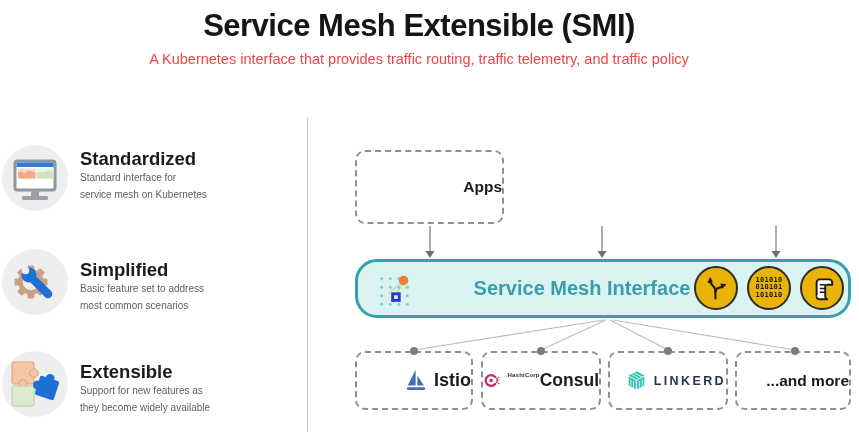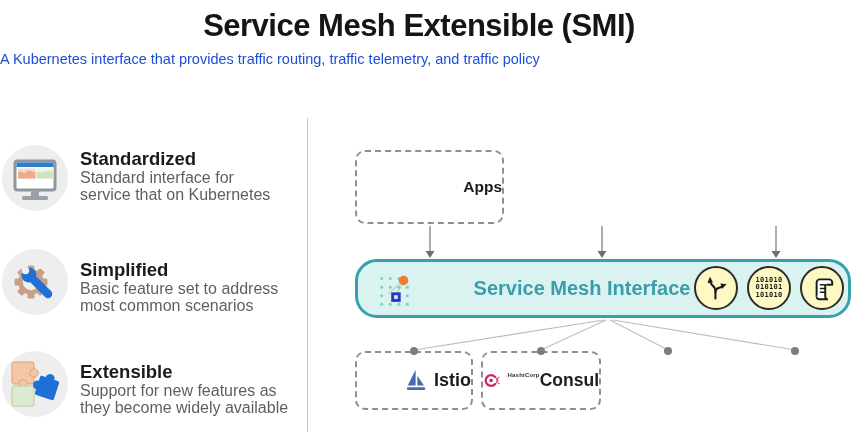--- a/index.html
+++ b/index.html
@@ -8,31 +8,31 @@
     --line-gray:#bdbdbd; --dot-gray:#7d7d7d;
   }
   *{box-sizing:border-box;margin:0;padding:0}
   html,body{background:#fff}
   body{font-family:"Liberation Sans",sans-serif;width:859px;height:441px;overflow:hidden}
   .stage{position:relative;width:859px;height:441px;background:#fff}
 
   
   .hdr-title{position:absolute;top:8px;left:0;width:838px;text-align:center;
     font-size:31px;font-weight:700;color:#151515;letter-spacing:-.5px}
-  .hdr-sub{position:absolute;top:51px;left:0;width:838px;text-align:left;
-    font-size:14.5px;color:#1d4ed8}
+  .hdr-sub{position:absolute;top:51px;left:0;width:838px;text-align:center;
+    font-size:14.5px;color:#ef4444}
 
   
   .feature{position:absolute;left:2px;display:flex;gap:12px;width:300px}
   .f1{top:145px}.f2{top:249px}.f3{top:351px}
   .f-icon{flex:0 0 66px;width:66px;height:66px}
   .f-text{padding-top:3px}
   .f2 .f-text,.f3 .f-text{padding-top:10px}
   .f-title{font-size:18.5px;font-weight:700;color:var(--text-dark);line-height:21px}
-  .f-line{font-size:16px;color:var(--text-gray);line-height:17px;display:block}
+  .f-line{font-size:10px;color:var(--text-gray);line-height:17px;display:block}
 
   .divider{position:absolute;left:307px;top:118px;width:1px;height:314px;background:#c6c6c6}
 
   
   .dbox{position:absolute;border:2px dashed var(--dash-gray);border-radius:10px;
     background:#fff;display:flex;align-items:center;justify-content:flex-end;
     font-size:15.5px;font-weight:700;color:var(--text-dark)}
   .b-apps{left:355px;top:150px;width:149px;height:74px}
   .b-tooling{left:528px;top:150px;width:149px;height:74px}
   .b-eco{left:702px;top:150px;width:149px;height:74px}
@@ -42,21 +42,21 @@
   .b-linkerd{left:608px;width:120px}
   .b-more{left:735px;width:116px}
 
   
   .smi-bar{position:absolute;left:355px;top:259px;width:496px;height:59px;
     border:3px solid var(--accent-teal);border-radius:22px;background:var(--smi-fill)}
   .smi-logo{position:absolute;left:18px;top:9px}
   .smi-label{position:absolute;left:78px;top:0;width:292px;height:53px;display:flex;
     align-items:center;justify-content:center;font-size:20px;font-weight:700;color:var(--smi-text)}
   .smi-icons{position:absolute;right:4px;top:4px;display:flex;gap:9px}
-  .circ{width:44px;height:44px;border:2px solid #2b2b2b;border-radius:50%;background:#fef9c3;
+  .circ{width:44px;height:44px;border:2px solid #2b2b2b;border-radius:50%;background:#eab308;
     display:flex;align-items:center;justify-content:center}
   .binary{font-family:"DejaVu Sans Mono",monospace;font-size:7px;font-weight:700;
     line-height:7.5px;color:#1b1b1b;text-align:center;letter-spacing:.3px}
 
   
   .istio-name{font-size:18px;font-weight:700;color:var(--text-dark)}
   .consul-txt{display:flex;flex-direction:row;line-height:1}
   .consul-vendor{font-size:6px;font-weight:700;color:#2b2b2b;letter-spacing:.2px;margin-bottom:1px}
   .consul-name{font-size:17.5px;font-weight:700;color:#1d1d1d}
   .linkerd-name{font-size:12.5px;font-weight:600;letter-spacing:2.4px;color:#24344a}
@@ -80,21 +80,21 @@
       <rect x="16" y="23.5" width="17.5" height="10" fill="#f8d8c6"></rect>
       <path d="M16,28 q2,-3 4,-1 t4,0 t4,-1 t5.5,1 v6.5 h-17.5 z" fill="#eeab8a"></path>
       <rect x="34.5" y="23.5" width="17" height="10" fill="#eaf2e3"></rect>
       <path d="M34.5,28 q2,-2 4,-1 t4,0 t4,-1 t5,1 v6.5 h-17 z" fill="#cfe3c0"></path>
       <rect x="29" y="45" width="8" height="6" fill="#9aa1a8"></rect>
       <rect x="20" y="51" width="26" height="4" rx="1.5" fill="#9aa1a8"></rect>
     </svg>
     <div class="f-text">
       <div class="f-title">Standardized</div>
       <span class="f-line">Standard interface for</span>
-      <span class="f-line">service that on Kubernetes</span>
+      <span class="f-line">service mesh on Kubernetes</span>
     </div>
   </div>
 
   <div class="feature f3">
     <svg class="f-icon" viewBox="0 0 66 66">
       <circle cx="33" cy="33" r="33" fill="#eeeeee"></circle>
       <g fill="#f3c6a5" stroke="#e0a176" stroke-width="1">
         <rect x="10" y="11" width="22" height="22" rx="2"></rect>
         <circle cx="32" cy="22" r="4.2"></circle>
         <circle cx="21" cy="33" r="4.2"></circle>
@@ -217,21 +217,39 @@
         <circle cx="20.6" cy="15.7" r="1.4"></circle>
           <circle cx="23.4" cy="17.4" r="1.1"></circle>
       </g>
     </svg>
     <div class="consul-txt">
       <span class="consul-vendor">HashiCorp</span>
       <span class="consul-name">Consul</span>
     </div>
   </div>
 
-
+  <div class="dbox impl b-linkerd">
+    <svg width="21" height="23" viewBox="0 0 24 24">
+      <g fill="#35c2b1">
+        <path d="M12,1.5 L21,6.3 12,11.1 3,6.3 Z"></path>
+        <path d="M3,7.4 L11.3,11.8 V22 L3,17.6 Z"></path>
+        <path d="M21,7.4 L12.7,11.8 V22 L21,17.6 Z"></path>
+      </g>
+      <g stroke="#ffffff" stroke-width="0.9" fill="none">
+        <path d="M6,4.7 L15,9.5 M9,3.1 L18,7.9"></path>
+        <path d="M5.5,10.8 V19 M8.5,12.4 V20.6"></path>
+        <path d="M18.5,10.8 V19 M15.5,12.4 V20.6"></path>
+      </g>
+    </svg>
+    <span class="linkerd-name">LINKERD</span>
+  </div>
+
+  <div class="dbox impl b-more">
+    <span class="more-label">...and more</span>
+  </div>
 
   <svg class="overlay" viewBox="0 0 859 441">
     <g stroke="#8a8a8a" stroke-width="1.4">
       <line x1="430" y1="226" x2="430" y2="251"></line>
       <line x1="602" y1="226" x2="602" y2="251"></line>
       <line x1="776" y1="226" x2="776" y2="251"></line>
     </g>
     <g fill="#6f6f6f">
       <polygon points="425.5,251 434.5,251 430,258"></polygon>
       <polygon points="597.5,251 606.5,251 602,258"></polygon>

